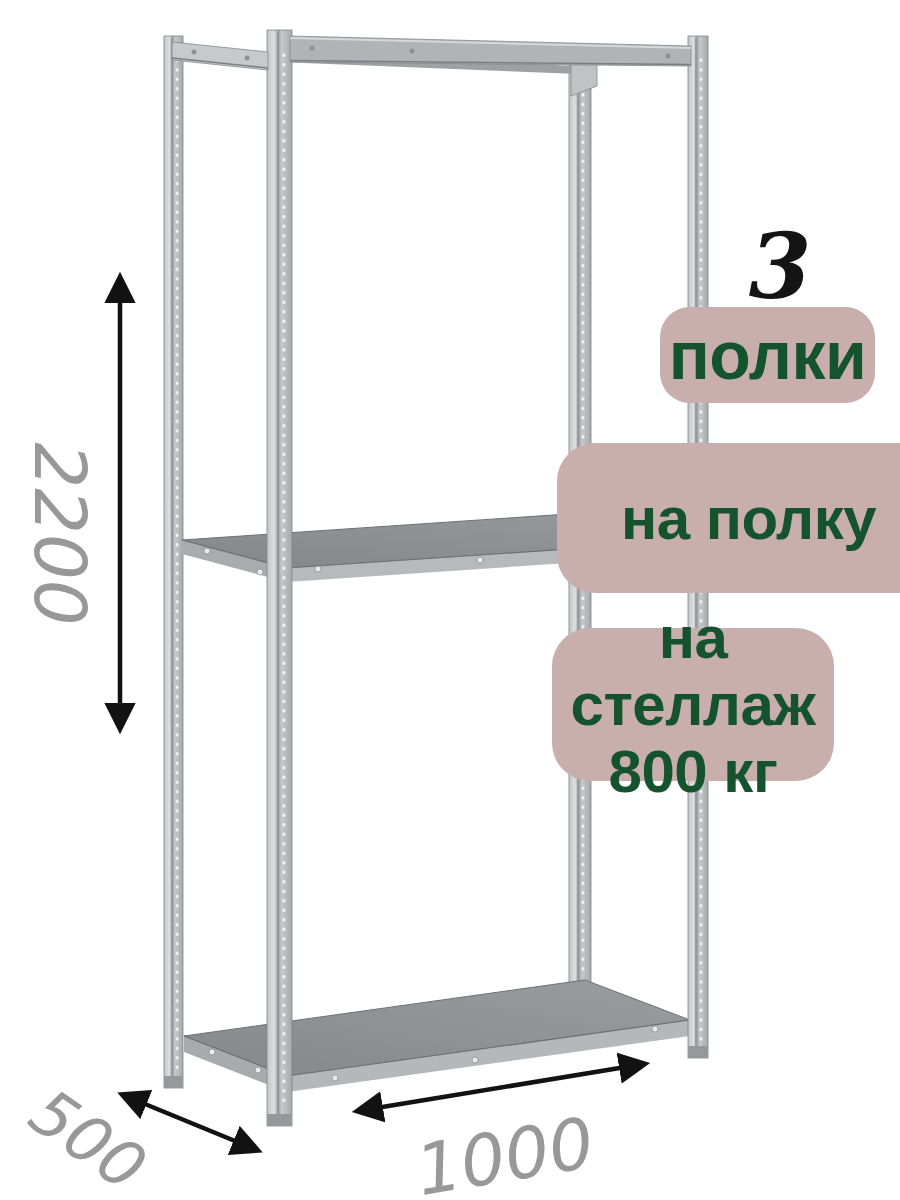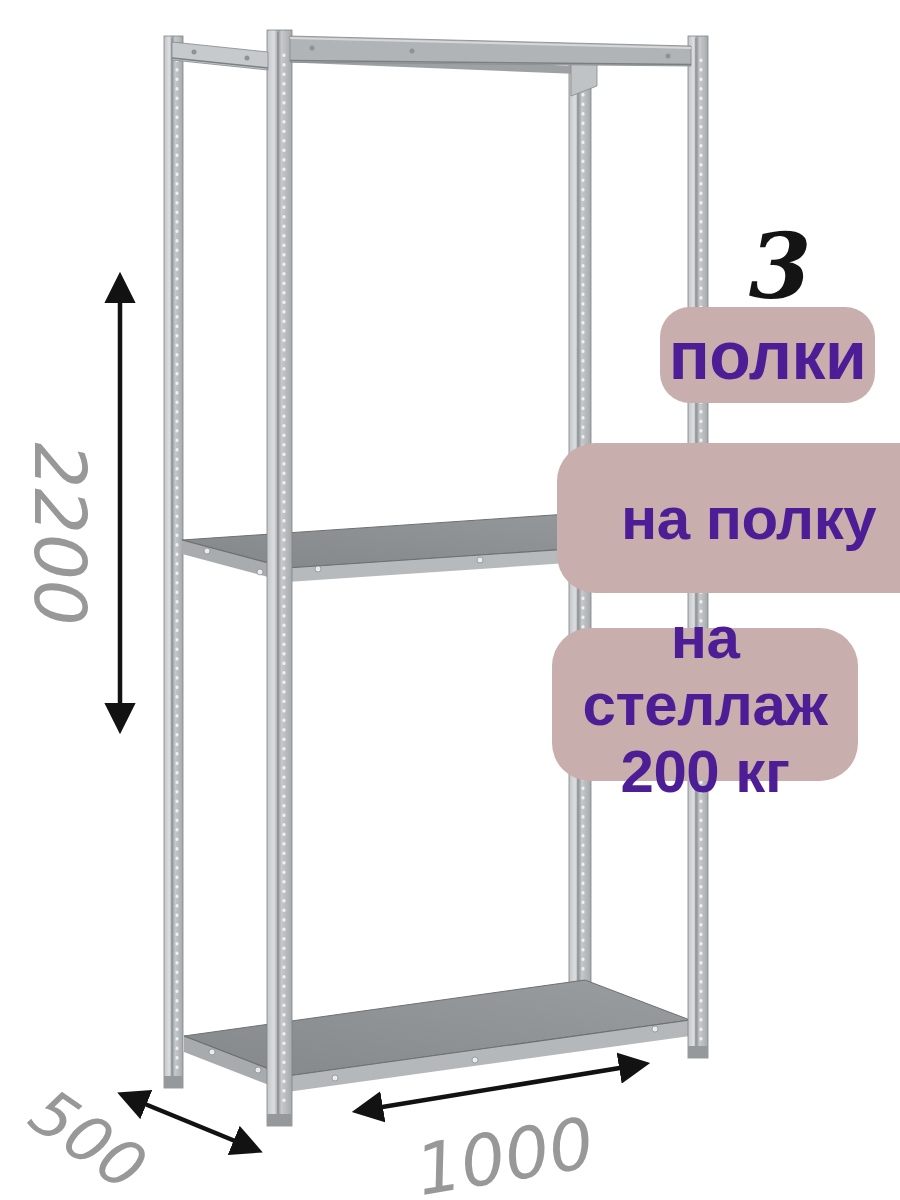--- a/index.html
+++ b/index.html
@@ -7,27 +7,27 @@
     position:relative;width:900px;height:1200px;background:#ffffff;overflow:hidden;
     font-family:"Liberation Sans",sans-serif;
   }
   .stage svg{position:absolute;left:0;top:0;}
   .num3{
     position:absolute;left:734px;top:218px;width:92px;height:96px;
     font-family:"DejaVu Serif",serif;font-style:italic;font-weight:700;
     font-size:90px;line-height:96px;color:#141414;text-align:center;
   }
   .badge{
-    position:absolute;background:#c8aeac;color:#4c1d95;font-weight:700;
+    position:absolute;background:#c8aeac;color:#14532d;font-weight:700;
     display:flex;flex-direction:column;align-items:center;justify-content:center;
     text-align:center;letter-spacing:-0.5px;
   }
   .badge-shelves{left:660px;top:307px;width:215px;height:96px;border-radius:30px;font-size:68px;}
   .badge-per-shelf{left:557px;top:443px;width:383px;height:150px;border-radius:38px;font-size:60px;line-height:67px;}
-  .badge-per-rack{left:552px;top:628px;width:306px;height:153px;border-radius:38px;font-size:60px;line-height:67px;}
+  .badge-per-rack{left:552px;top:628px;width:282px;height:153px;border-radius:38px;font-size:60px;line-height:67px;}
   .dim-label{
     font-family:"DejaVu Sans",sans-serif;font-style:italic;font-weight:normal;
     fill:#989898;
   }
 </style>
 </head>
 <body>
 
 <div class="stage">
 
@@ -135,16 +135,16 @@
   <div class="badge badge-shelves">
     <span>полки</span>
   </div>
 
   <div class="badge badge-per-shelf">
     <span>на полку</span>
   </div>
 
   <div class="badge badge-per-rack">
     <span>на стеллаж</span>
-    <span>200 кг</span>
+    <span>800 кг</span>
   </div>
 
 </div>
 
 </body></html>

